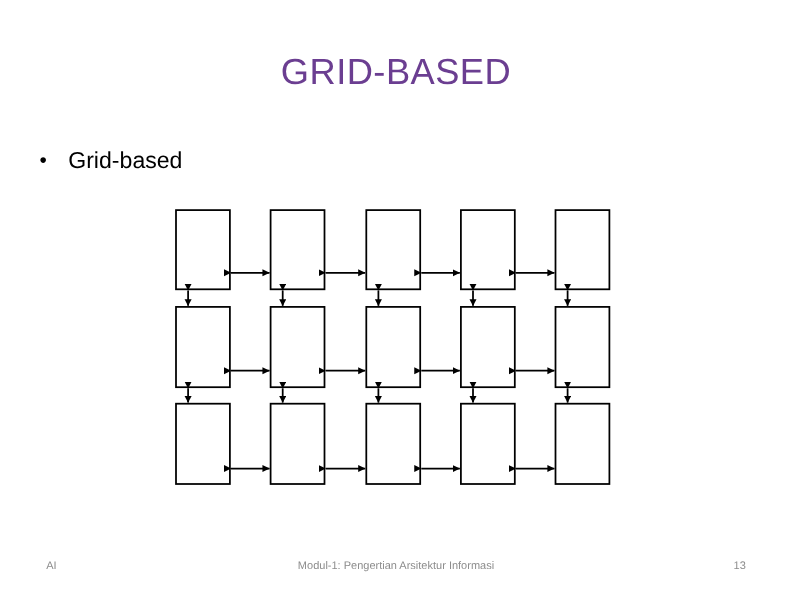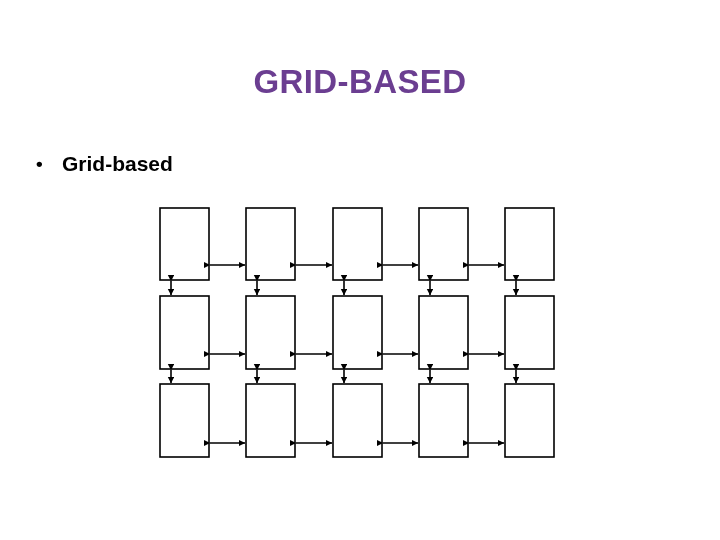--- a/index.html
+++ b/index.html
@@ -11,25 +11,24 @@
     height: 540px;
     background: #ffffff;
     font-family: "Liberation Sans", sans-serif;
     overflow: hidden;
     position: relative;
   }
 
   .slide {
     position: absolute;
     left: 0;
-    top: 17px;
+    top: 0;
     width: 720px;
     height: 380px;
     background: #ffffff;
-    font-weight: bold;
   }
 
   
   .slide-title {
     position: absolute;
     left: 36px;
     top: 45px;
     width: 648px;
     text-align: center;
     font-size: 33px;
@@ -193,14 +192,19 @@
 
         <line x1="31" y1="173" x2="31" y2="186" marker-start="url(#av-u)" marker-end="url(#av-d)"></line>
         <line x1="117" y1="173" x2="117" y2="186" marker-start="url(#av-u)" marker-end="url(#av-d)"></line>
         <line x1="204" y1="173" x2="204" y2="186" marker-start="url(#av-u)" marker-end="url(#av-d)"></line>
         <line x1="290" y1="173" x2="290" y2="186" marker-start="url(#av-u)" marker-end="url(#av-d)"></line>
         <line x1="376" y1="173" x2="376" y2="186" marker-start="url(#av-u)" marker-end="url(#av-d)"></line>
       </g>
     </svg>
   </div>
 
+  <div class="footer">
+    <div class="footer-left">AI</div>
+    <div class="footer-center">Modul-1: Pengertian Arsitektur Informasi</div>
+    <div class="footer-right">13</div>
+  </div>
 
 </div>
 
 </body></html>

